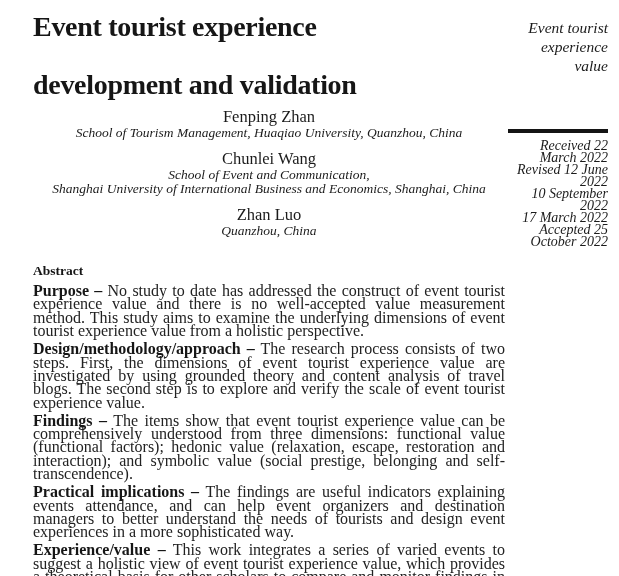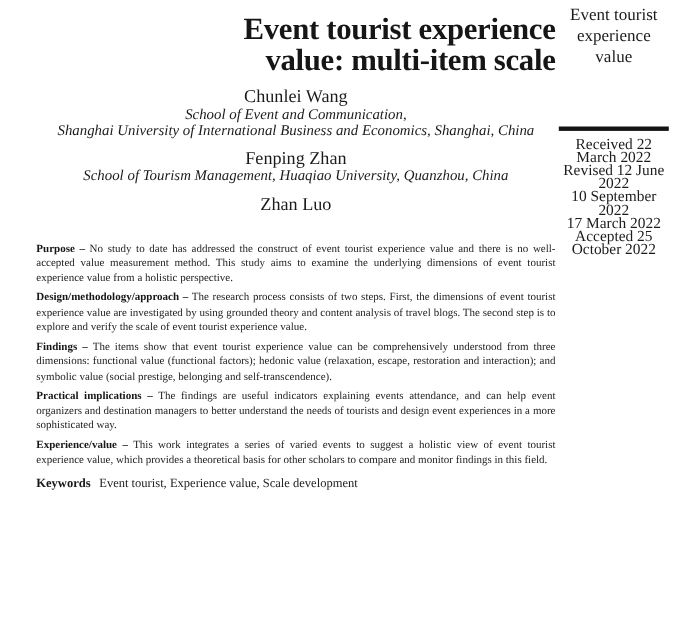--- a/index.html
+++ b/index.html
@@ -19,21 +19,21 @@
 
   
   .main-col {
     position: absolute;
     left: 33px;
     top: 12px;
     width: 472px;
   }
   .article-title {
     margin: 0;
-    text-align: right;
+    text-align: left;
     font-size: 28px;
     font-weight: bold;
     line-height: 29px;
     letter-spacing: -0.3px;
     color: #161616;
   }
   .authors-block {
     margin-top: 7px;
     text-align: center;
   }
@@ -53,41 +53,42 @@
     margin-top: 25px;
   }
   .abstract-heading {
     margin: 0 0 5px 0;
     font-size: 13.5px;
     font-weight: bold;
     color: #161616;
   }
   .abstract-paragraph {
     margin: 0 0 4.5px 0;
-    font-size: 10px;
+    font-size: 16px;
     line-height: 13.4px;
     text-align: justify;
     color: #222222;
   }
   .abstract-label { font-weight: bold; color: #161616; }
   .meta-line {
     margin: 9px 0 0 0;
     font-size: 11.4px;
     line-height: 13.4px;
     color: #222222;
   }
   .meta-label { font-weight: bold; color: #161616; margin-right: 5px; }
 
   
   .sidebar {
     position: absolute;
-    top: 4px;
+    top: 18px;
     right: 11px;
     width: 100px;
-    text-align: center;
+    text-align: right;
+    font-style: italic;
   }
   .running-title {
     font-size: 15.5px;
     line-height: 19px;
     color: #1b1b1b;
   }
   .sidebar-rule {
     margin-top: 54px;
     width: 100px;
     height: 4px;
@@ -102,53 +103,56 @@
 </style>
 </head>
 <body>
 
 <div class="page">
 
   <div class="main-col">
 
     <h1 class="article-title">
       <span>Event tourist experience</span><br>
-      <span>value: multi-item scale</span><br>
+      <br>
+      <span>development and validation</span>
     </h1>
 
     <div class="authors-block">
+
+      <div class="author">
+        <div class="author-name">Fenping Zhan</div>
+        <div class="author-affiliation">
+          <div>School of Tourism Management, Huaqiao University, Quanzhou, China</div>
+        </div>
+      </div>
 
       <div class="author">
         <div class="author-name">Chunlei Wang</div>
         <div class="author-affiliation">
           <div>School of Event and Communication,</div>
           <div>Shanghai University of International Business and Economics, Shanghai, China</div>
         </div>
       </div>
 
       <div class="author">
-        <div class="author-name">Fenping Zhan</div>
-        <div class="author-affiliation">
-          <div>School of Tourism Management, Huaqiao University, Quanzhou, China</div>
-        </div>
-      </div>
-
-      <div class="author">
       </div>
 
       <div class="author">
         <div class="author-name">Zhan Luo</div>
         <div class="author-affiliation">
+          <div>Quanzhou, China</div>
         </div>
       </div>
 
     </div>
 
     <div class="abstract-section">
 
+      <h2 class="abstract-heading">Abstract</h2>
 
       <p class="abstract-paragraph">
         <span class="abstract-label">Purpose –</span>
         <span>No study to date has addressed the construct of event tourist experience value and there is no well-accepted value measurement method. This study aims to examine the underlying dimensions of event tourist experience value from a holistic perspective.</span>
       </p>
 
       <p class="abstract-paragraph">
         <span class="abstract-label">Design/methodology/approach –</span>
         <span>The research process consists of two steps. First, the dimensions of event tourist experience value are investigated by using grounded theory and content analysis of travel blogs. The second step is to explore and verify the scale of event tourist experience value.</span>
       </p>

